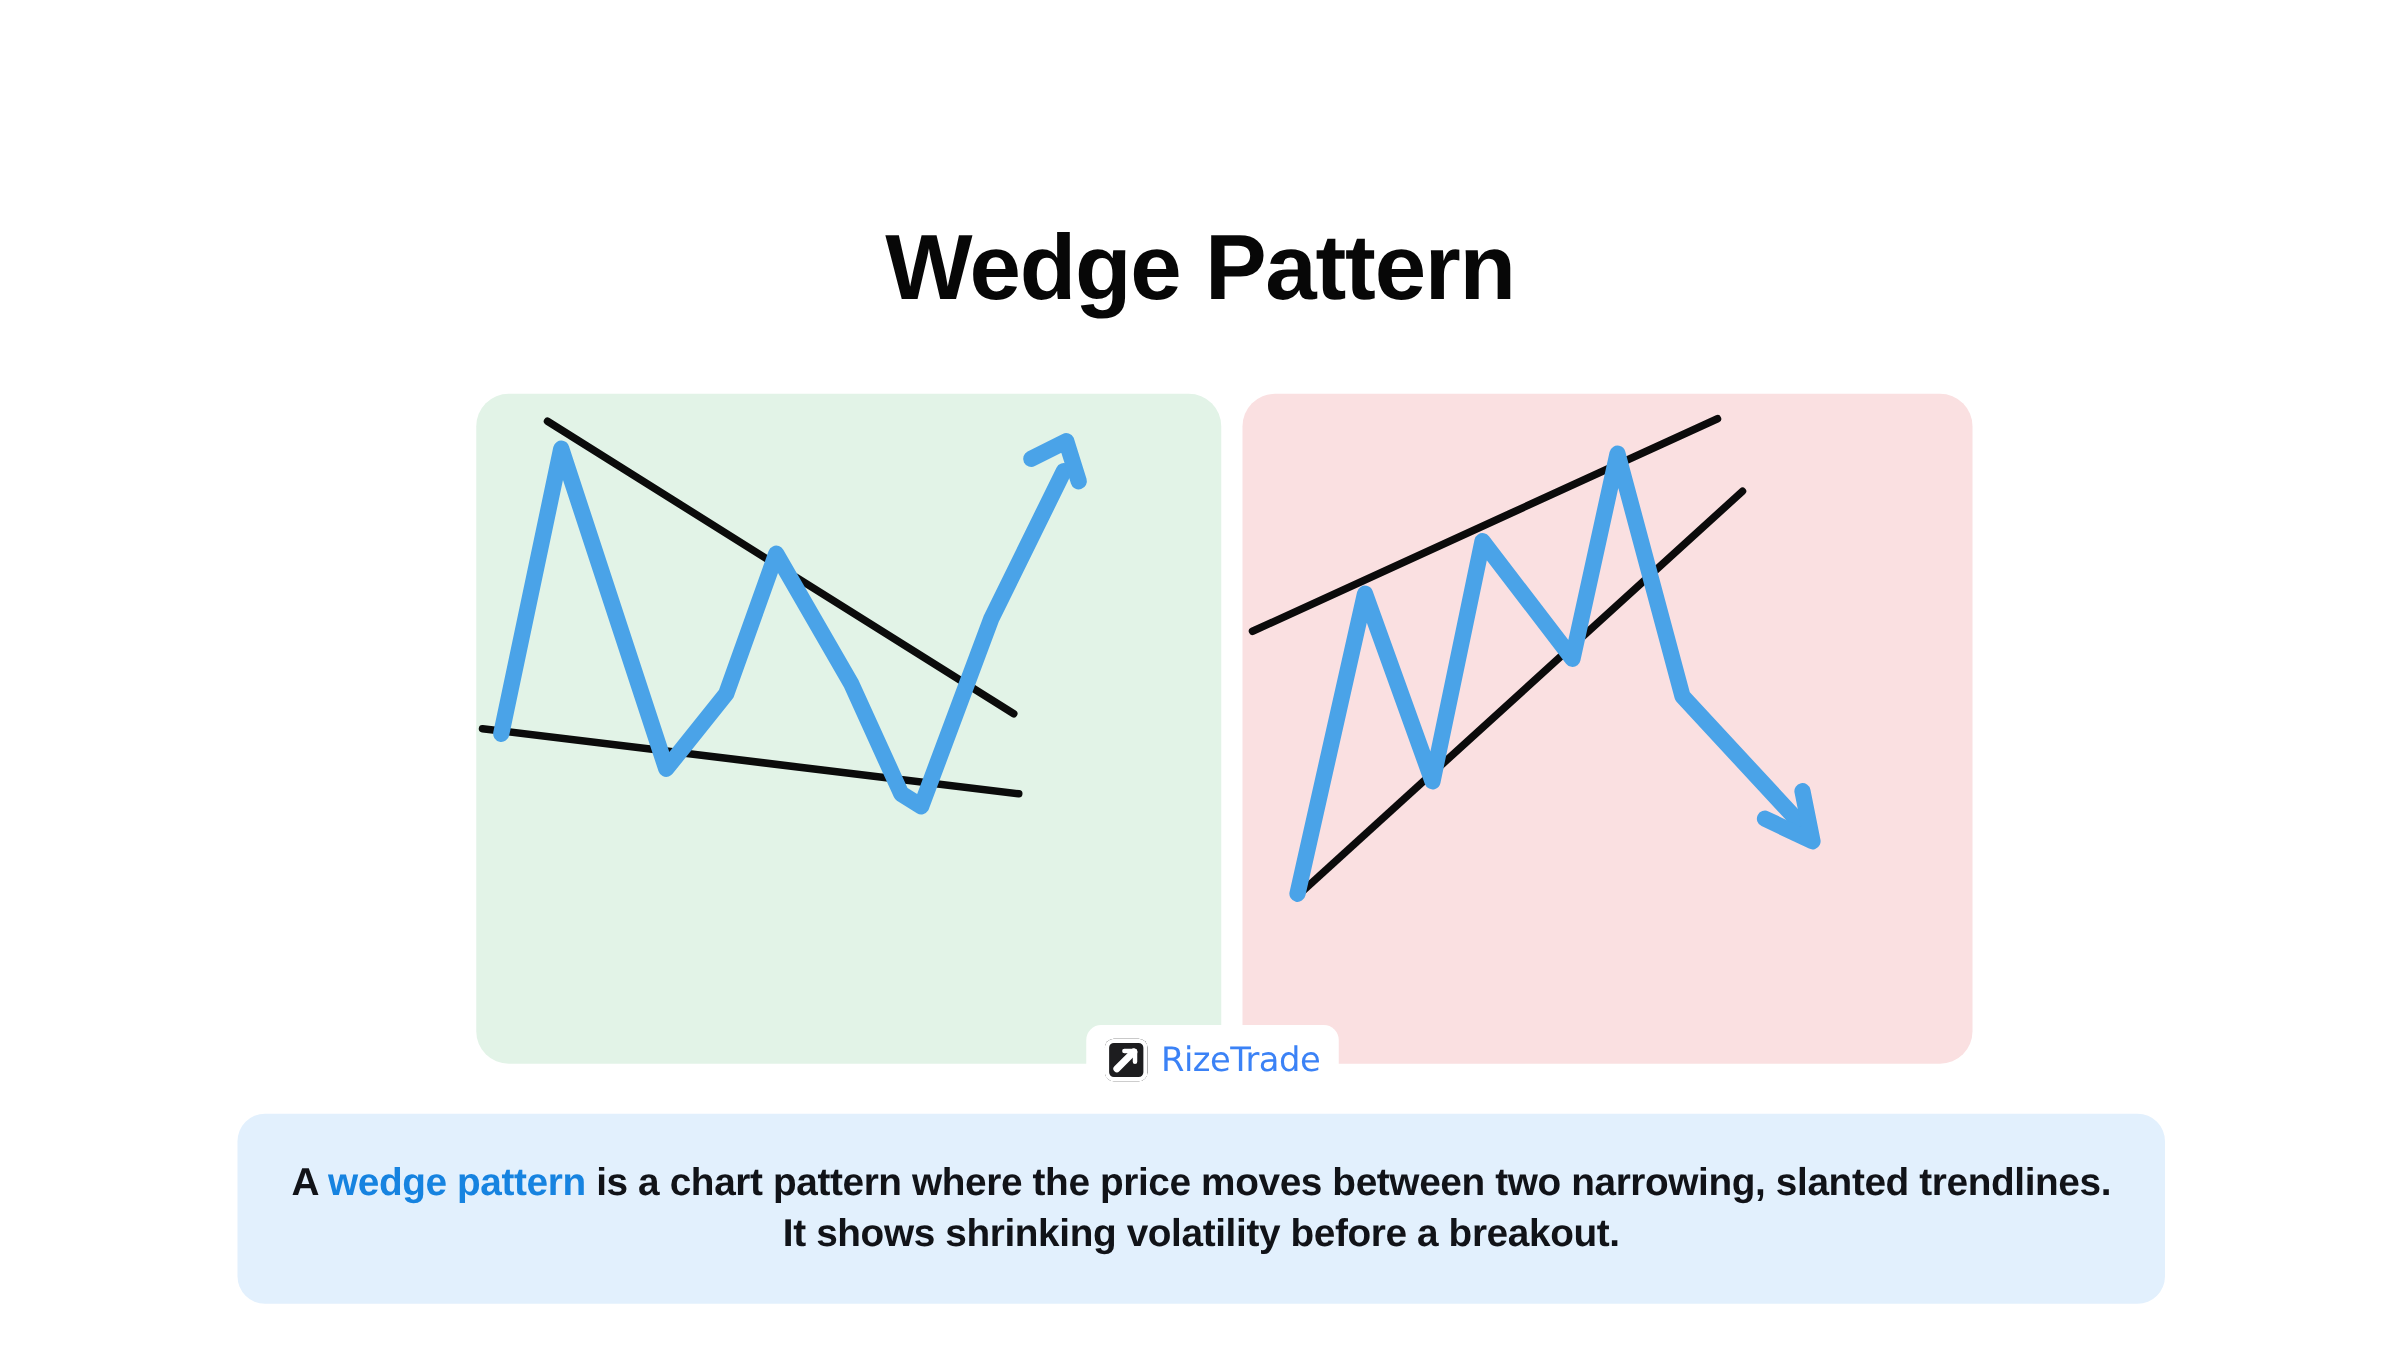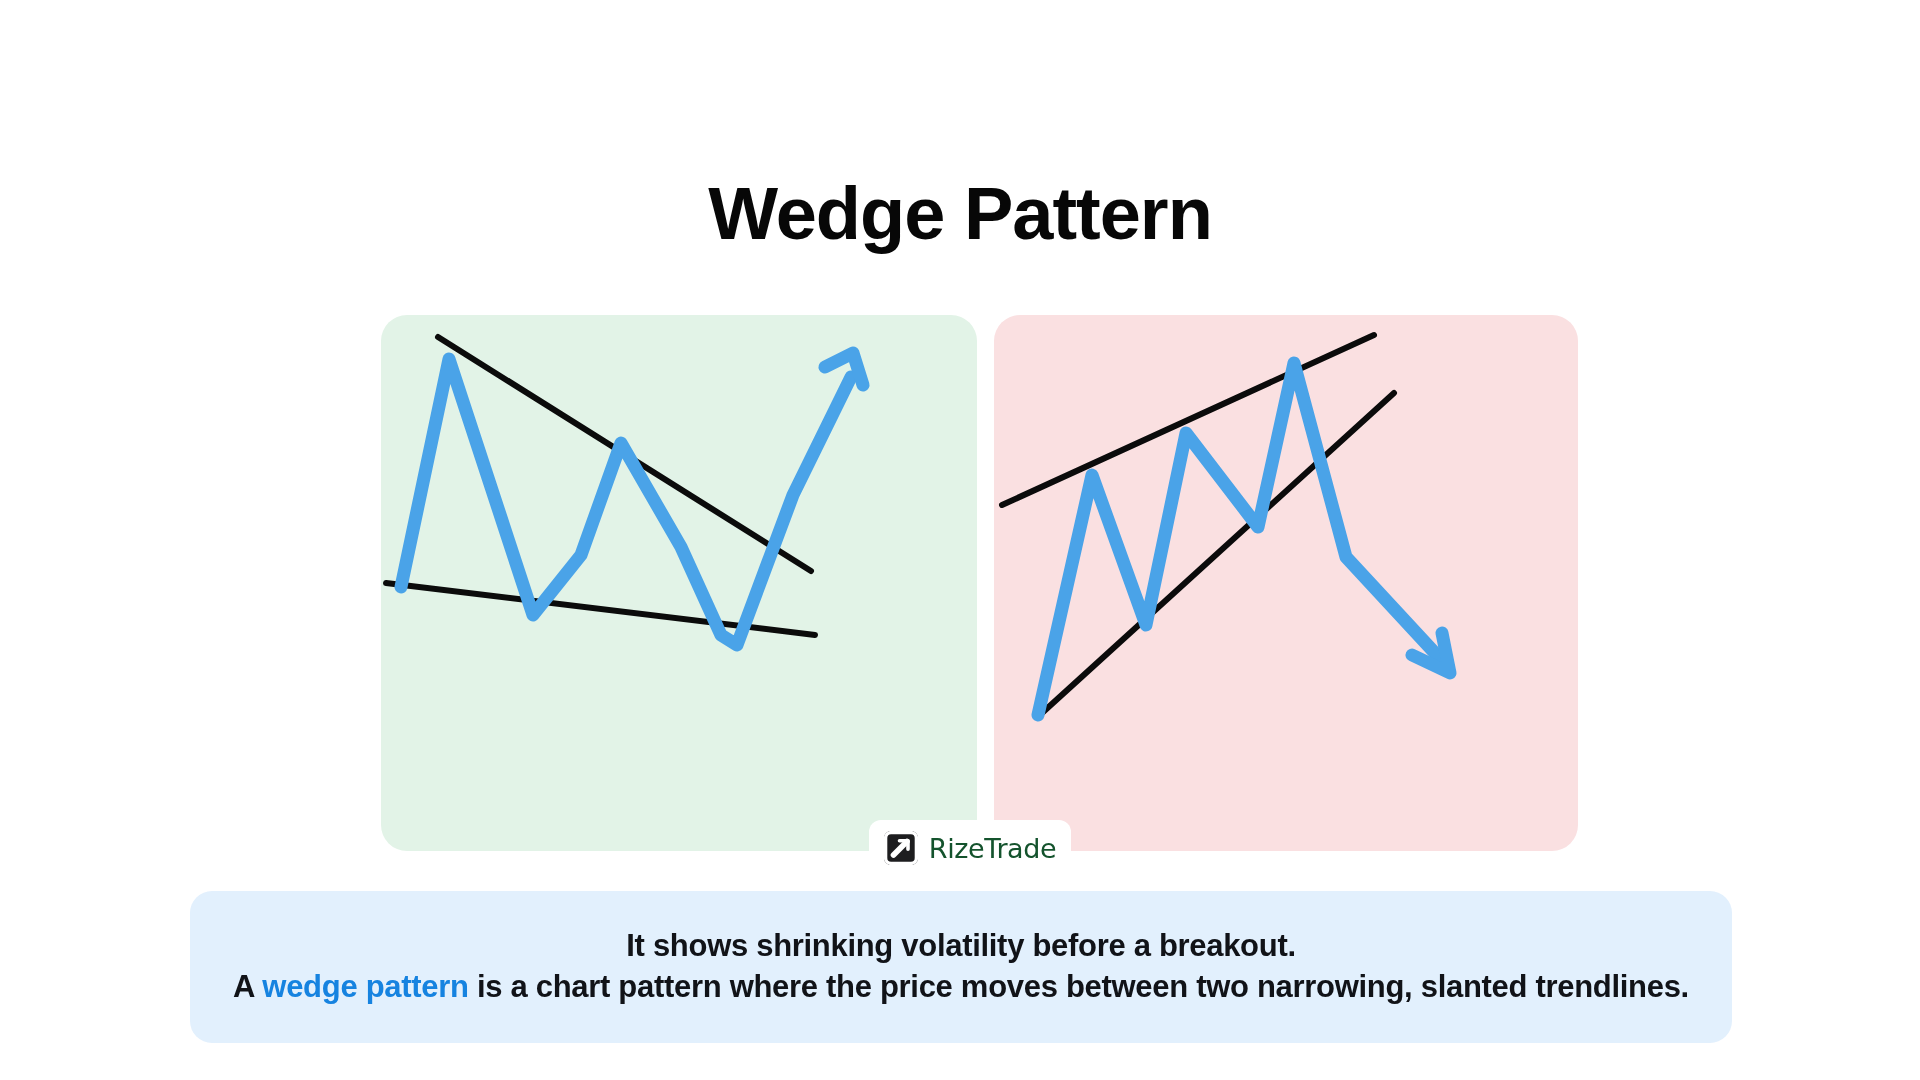--- a/index.html
+++ b/index.html
@@ -36,21 +36,21 @@
     background:#ffffff; border-radius:12px;
     display:flex; align-items:center; justify-content:center; gap:11px;
     z-index:30;
   }
   .logo-mark {
     width:34px; height:34px; border-radius:7px;
     background:#1d1d1f; position:relative; flex:none;
   }
   .logo-mark svg { position:absolute; left:0; top:0; }
   .logo-text {
-    font-size:27px; color:#14532d; letter-spacing:-0.4px;
+    font-size:27px; color:#3b82f6; letter-spacing:-0.4px;
     font-family:"DejaVu Sans", sans-serif; font-weight:400;
   }
 
   
   .info-box {
     position:absolute; left:190px; top:848px;
     width:1542px; height:152px;
     background:#e2f0fd; border-radius:22px;
     display:flex; flex-direction:column;
     align-items:center; justify-content:center;
@@ -102,19 +102,19 @@
       <svg width="34" height="34" viewBox="0 0 34 34">
         <rect x="1.6" y="1.6" width="30.8" height="30.8" rx="5.5" fill="none" stroke="#ffffff" stroke-width="3.4"></rect>
         <path d="M 9.5 24 L 23 10.5" stroke="#ffffff" stroke-width="5.6" stroke-linecap="round"></path>
         <path d="M 15.5 9.8 L 24 9.8 L 24 18.3" fill="none" stroke="#ffffff" stroke-width="3.6" stroke-linejoin="round" stroke-linecap="round"></path>
       </svg>
     </span>
     <span class="logo-text">RizeTrade</span>
   </div>
 
   <div class="info-box">
-    <div class="info-line">It shows shrinking volatility before a breakout.</div>
     <div class="info-line">
       <span>A </span><span class="hl">wedge pattern</span><span> is a chart pattern where the price moves between two narrowing, slanted trendlines.</span>
     </div>
+    <div class="info-line">It shows shrinking volatility before a breakout.</div>
   </div>
 
 </div>
 
 </body></html>

